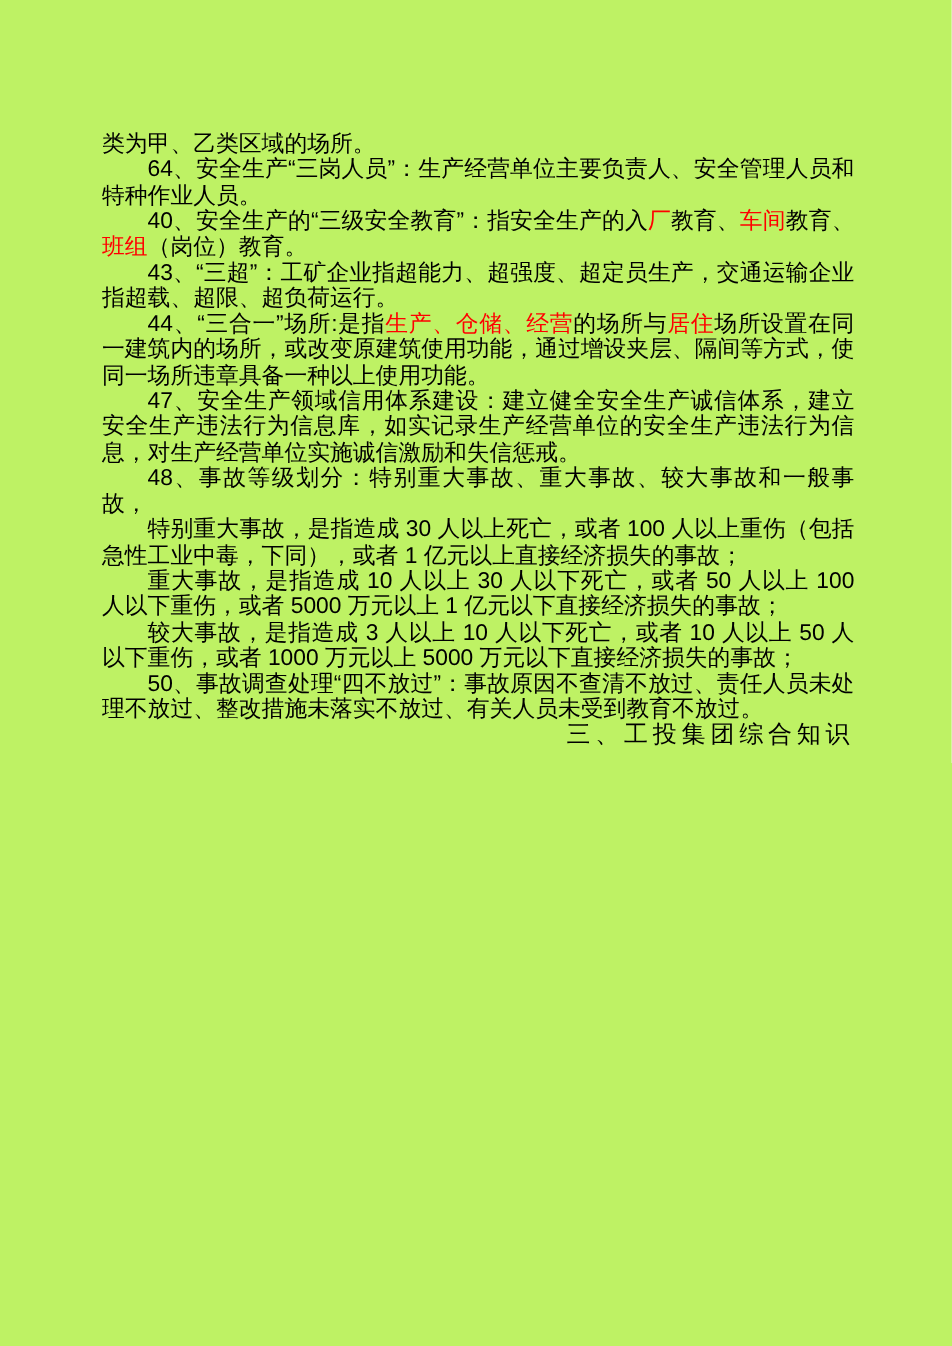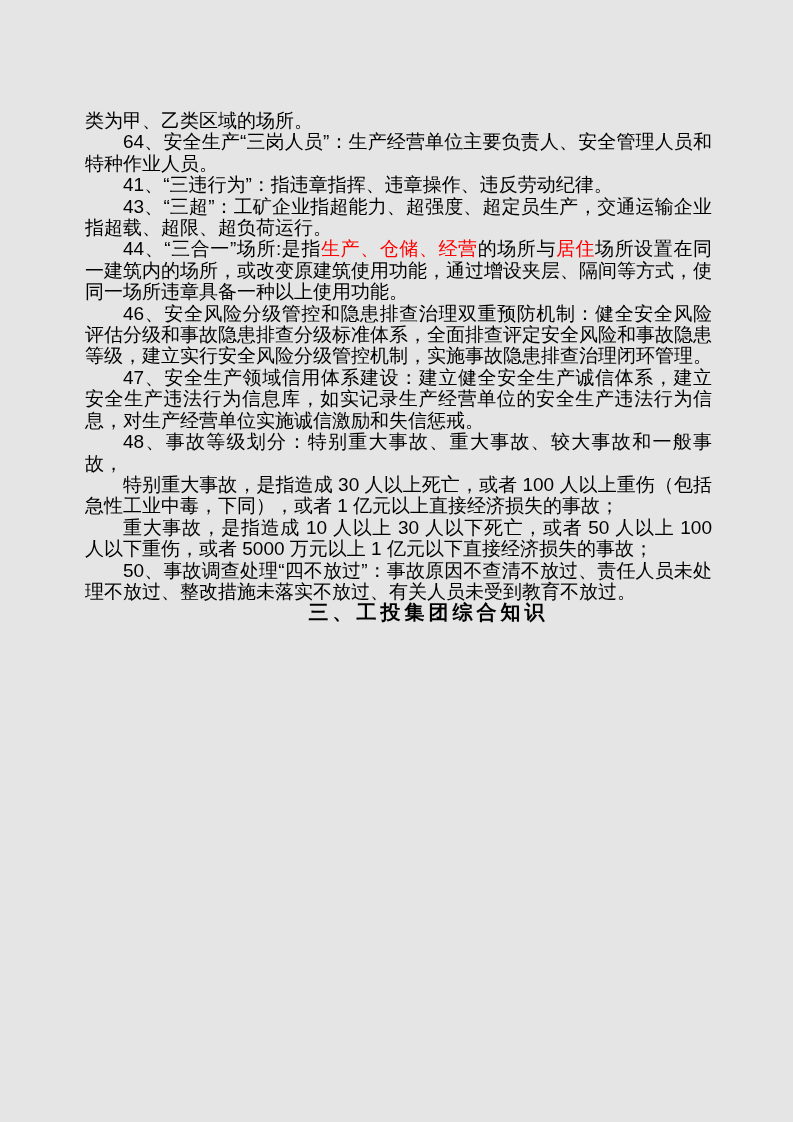--- a/index.html
+++ b/index.html
@@ -5,56 +5,56 @@
   * { box-sizing: border-box; }
   html, body { margin: 0; padding: 0; }
   body {
     width: 793px; height: 1122px;
     background: #ffffff;
     font-family: "Liberation Sans", "DejaVu Sans", sans-serif;
   }
   .page {
     position: relative;
     width: 793px; height: 1122px;
-    background: #e5e5e5;
+    background: #bef264;
     overflow: hidden;
   }
   .doc {
     position: absolute;
     left: 85px; top: 110px;
     width: 627px;
     color: #000000;
     font-size: 19px;
     line-height: 21.4px;
     text-align: justify;
     text-justify: inter-ideograph;
     word-break: break-all;
   }
   .doc p { margin: 0; padding: 0; }
   .doc p.indent { text-indent: 38px; }
   .doc p.heading {
-    font-weight: bold;
+    font-weight: normal;
     font-size: 20px;
     letter-spacing: 4px;
     text-indent: 60px;
-    text-align: center;
+    text-align: right;
   }
   .red { color: #ff0000; }
 </style>
 </head>
 <body>
 
 <div class="page">
   <div class="doc" id="doc">
       <p class=""><span>类为甲、乙类区域的场所。</span></p>
       <p class="indent"><span>64、安全生产“三岗人员”：生产经营单位主要负责人、安全管理人员和特种作业人员。</span></p>
-      <p class="indent"><span>41、“三违行为”：指违章指挥、违章操作、违反劳动纪律。</span></p>
+      <p class="indent"><span>40、安全生产的“三级安全教育”：指安全生产的入</span><span class="red">厂</span><span>教育、</span><span class="red">车间</span><span>教育、</span><span class="red">班组</span><span>（岗位）教育。</span></p>
       <p class="indent"><span>43、“三超”：工矿企业指超能力、超强度、超定员生产，交通运输企业指超载、超限、超负荷运行。</span></p>
       <p class="indent"><span>44、“三合一”场所:是指</span><span class="red">生产、仓储、经营</span><span>的场所与</span><span class="red">居住</span><span>场所设置在同一建筑内的场所，或改变原建筑使用功能，通过增设夹层、隔间等方式，使同一场所违章具备一种以上使用功能。</span></p>
-      <p class="indent"><span>46、安全风险分级管控和隐患排查治理双重预防机制：健全安全风险评估分级和事故隐患排查分级标准体系，全面排查评定安全风险和事故隐患等级，建立实行安全风险分级管控机制，实施事故隐患排查治理闭环管理。</span></p>
       <p class="indent"><span>47、安全生产领域信用体系建设：建立健全安全生产诚信体系，建立安全生产违法行为信息库，如实记录生产经营单位的安全生产违法行为信息，对生产经营单位实施诚信激励和失信惩戒。</span></p>
       <p class="indent"><span>48、事故等级划分：特别重大事故、重大事故、较大事故和一般事故，</span></p>
       <p class="indent"><span>特别重大事故，是指造成 30 人以上死亡，或者 100 人以上重伤（包括急性工业中毒，下同），或者 1 亿元以上直接经济损失的事故；</span></p>
       <p class="indent"><span>重大事故，是指造成 10 人以上 30 人以下死亡，或者 50 人以上 100 人以下重伤，或者 5000 万元以上 1 亿元以下直接经济损失的事故；</span></p>
+      <p class="indent"><span>较大事故，是指造成 3 人以上 10 人以下死亡，或者 10 人以上 50 人以下重伤，或者 1000 万元以上 5000 万元以下直接经济损失的事故；</span></p>
       <p class="indent"><span>50、事故调查处理“四不放过”：事故原因不查清不放过、责任人员未处理不放过、整改措施未落实不放过、有关人员未受到教育不放过。</span></p>
       <p class="indent heading"><span>三、工投集团综合知识</span></p>
     </div>
 </div>
 
 </body></html>

